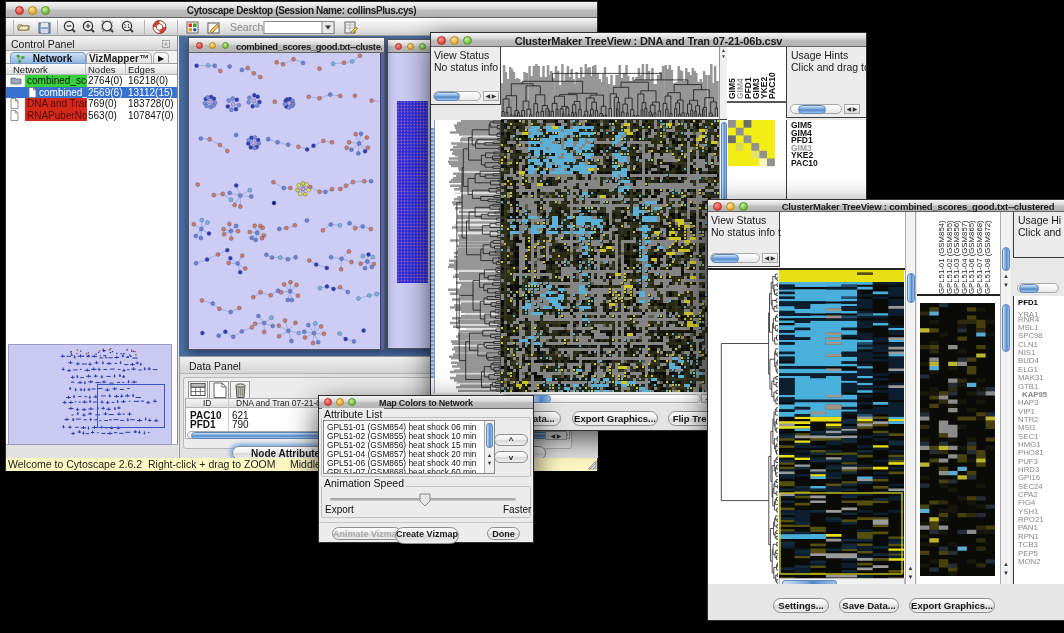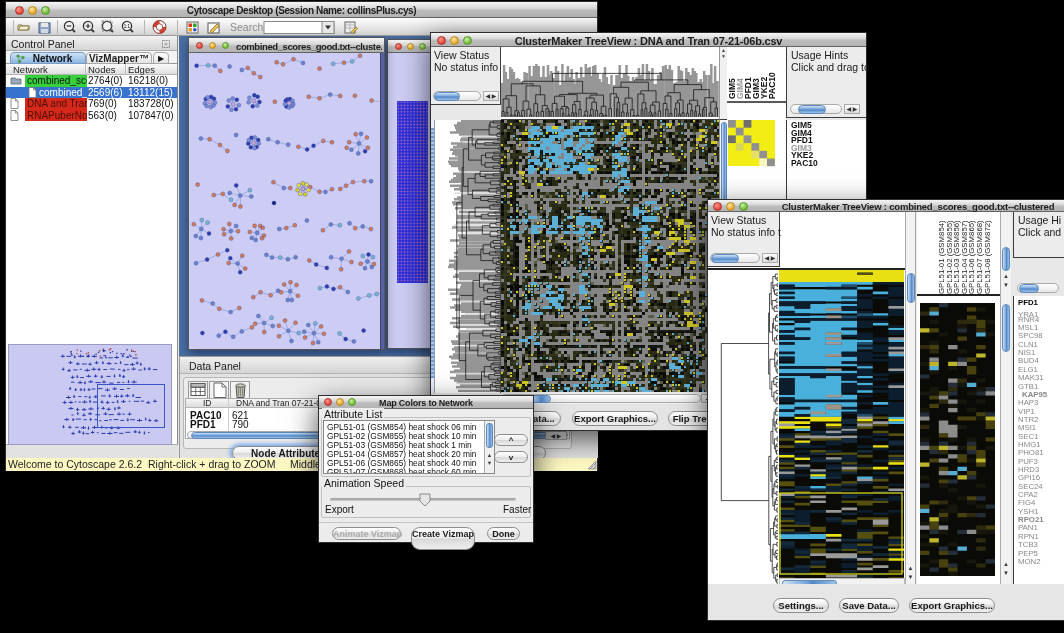--- a/index.html
+++ b/index.html
@@ -442,21 +442,21 @@
       <div style="position:absolute;left:4px;top:135.6px;color:#888;font-weight:normal">SEC1</div>
       <div style="position:absolute;left:4px;top:143.9px;color:#888;font-weight:normal">HMG1</div>
       <div style="position:absolute;left:4px;top:152.3px;color:#888;font-weight:normal">PHO81</div>
       <div style="position:absolute;left:4px;top:160.7px;color:#888;font-weight:normal">PUF3</div>
       <div style="position:absolute;left:4px;top:169.0px;color:#888;font-weight:normal">HRD3</div>
       <div style="position:absolute;left:4px;top:177.3px;color:#888;font-weight:normal">GPI16</div>
       <div style="position:absolute;left:4px;top:185.7px;color:#888;font-weight:normal">SEC24</div>
       <div style="position:absolute;left:4px;top:194.0px;color:#888;font-weight:normal">CPA2</div>
       <div style="position:absolute;left:4px;top:202.4px;color:#888;font-weight:normal">FIG4</div>
       <div style="position:absolute;left:4px;top:210.8px;color:#888;font-weight:normal">YSH1</div>
-      <div style="position:absolute;left:4px;top:219.1px;color:#888;font-weight:bold">RPO21</div>
+      <div style="position:absolute;left:4px;top:219.1px;color:#888;font-weight:normal">RPO21</div>
       <div style="position:absolute;left:4px;top:227.4px;color:#888;font-weight:normal">PAN1</div>
       <div style="position:absolute;left:4px;top:235.8px;color:#888;font-weight:normal">RPN1</div>
       <div style="position:absolute;left:4px;top:244.1px;color:#888;font-weight:normal">TCB3</div>
       <div style="position:absolute;left:4px;top:252.5px;color:#888;font-weight:normal">PEP5</div>
       <div style="position:absolute;left:4px;top:260.8px;color:#888;font-weight:normal">MON2</div>
     </div>
     <div class="abs" style="left:0;top:384px;width:376px;height:36px;background:#e6e6e6">
       <div class="btn" style="left:65px;top:14px;width:56px;height:15px;font-size:9.5px;line-height:14px">Settings...</div>
       <div class="btn" style="left:131px;top:14px;width:60px;height:15px;font-size:9.5px;line-height:14px">Save Data...</div>
       <div class="btn" style="left:201px;top:14px;width:86px;height:15px;font-size:9.5px;line-height:14px">Export Graphics...</div>
@@ -467,35 +467,35 @@
       <div class="tl r" style="left:5px;top:2px;width:8px;height:8px"></div>
       <div class="tl y" style="left:17px;top:2px;width:8px;height:8px"></div>
       <div class="tl g" style="left:29px;top:2px;width:8px;height:8px"></div>
       <div class="ttext" style="top:1.5px;font-size:9px;letter-spacing:-0.2px">Map Colors to Network</div>
     </div>
     <span class="abs" style="left:3px;top:12px;font-size:10.5px;color:#111;background:#ececec;z-index:2;padding:0 2px">Attribute List</span>
     <div class="abs" style="left:2px;top:21px;width:210px;height:60px;border:1px solid #c0c0c0;border-radius:2px"></div>
     <div class="abs" style="left:4px;top:24px;width:172px;height:54px;background:#fff;border:1px solid #888;font-size:8.4px;color:#111;overflow:hidden">
       <div style="position:absolute;left:3px;top:1px;white-space:nowrap">GPL51-01 (GSM854) heat shock 06 min</div>
       <div style="position:absolute;left:3px;top:10px;white-space:nowrap">GPL51-02 (GSM855) heat shock 10 min</div>
-      <div style="position:absolute;left:3px;top:19px;white-space:nowrap">GPL51-03 (GSM856) heat shock 1 min</div>
+      <div style="position:absolute;left:3px;top:19px;white-space:nowrap">GPL51-02 (GSM856) heat shock 15 min</div>
       <div style="position:absolute;left:3px;top:28px;white-space:nowrap">GPL51-04 (GSM857) heat shock 20 min</div>
       <div style="position:absolute;left:3px;top:37px;white-space:nowrap">GPL51-06 (GSM865) heat shock 40 min</div>
       <div style="position:absolute;left:3px;top:46px;white-space:nowrap">GPL51-07 (GSM868) heat shock 60 min</div>
       <div class="abs" style="right:0;top:0;width:10px;height:52px;background:#f0f0f0;border-left:1px solid #aaa">
         <div class="thv" style="left:1px;top:2px;width:7px;height:25px;border-radius:3px"></div>
         <div class="abs" style="left:0;top:30px;width:100%;font-size:5.5px;text-align:center;color:#333;line-height:8px">▲<br>▼</div>
       </div>
     </div>
     <div class="btn" style="left:175px;top:38px;width:34px;height:12px;font-size:8px;line-height:11px;border-radius:6px">^</div>
     <div class="btn" style="left:175px;top:55px;width:34px;height:12px;font-size:8px;line-height:11px;border-radius:6px">v</div>
     <span class="abs" style="left:3px;top:81px;font-size:10.5px;color:#111;background:#ececec;z-index:2;padding:0 2px">Animation Speed</span>
     <div class="abs" style="left:2px;top:90px;width:210px;height:32px;border:1px solid #c0c0c0;border-radius:2px"></div>
     <div class="abs" style="left:11px;top:102px;width:186px;height:3px;background:linear-gradient(#999,#ccc);border-radius:2px"></div>
     <svg width="14" height="15" style="position:absolute;left:99px;top:96px">
       <path d="M2 2 h10 v7 l-5 5 -5-5 z" fill="#e6e6e6" stroke="#888"></path>
     </svg>
     <span class="abs" style="left:6px;top:108px;font-size:10px;color:#111">Export</span>
     <span class="abs" style="left:184px;top:108px;font-size:10px;color:#111">Faster</span>
     <div class="abs" style="left:0;top:126px;width:214px;height:1px;background:#c5c5c5"></div>
     <div class="btn" style="left:13px;top:131px;width:69px;height:13px;font-size:9px;line-height:12px;color:#aaa">Animate Vizmap</div>
-    <div class="btn" style="left:92px;top:131px;width:64px;height:23px;font-size:9px;line-height:12px">Create Vizmap</div>
+    <div class="btn" style="left:76px;top:131px;width:64px;height:17px;font-size:9px;line-height:12px">Create Vizmap</div>
     <div class="btn" style="left:168px;top:131px;width:33px;height:13px;font-size:9px;line-height:12px">Done</div>
   </div>
 </body></html>

